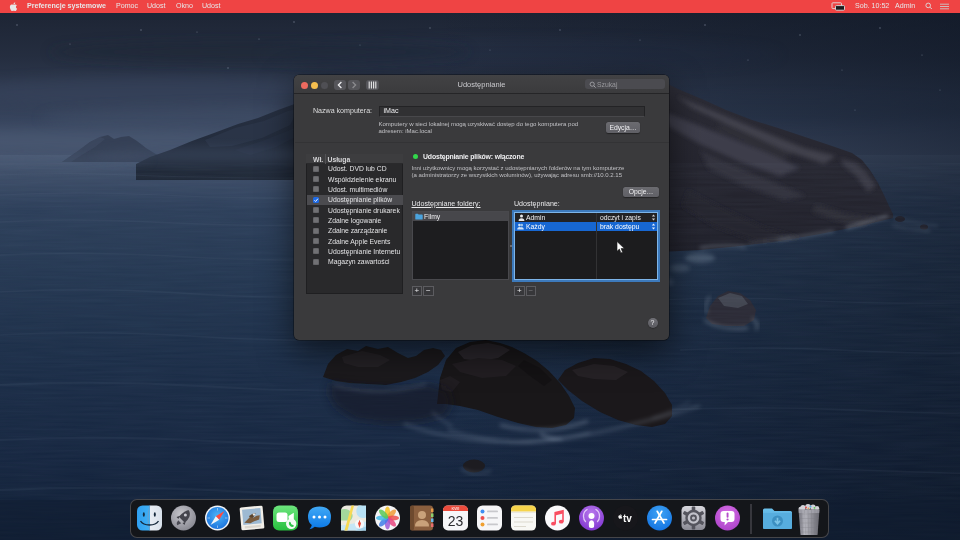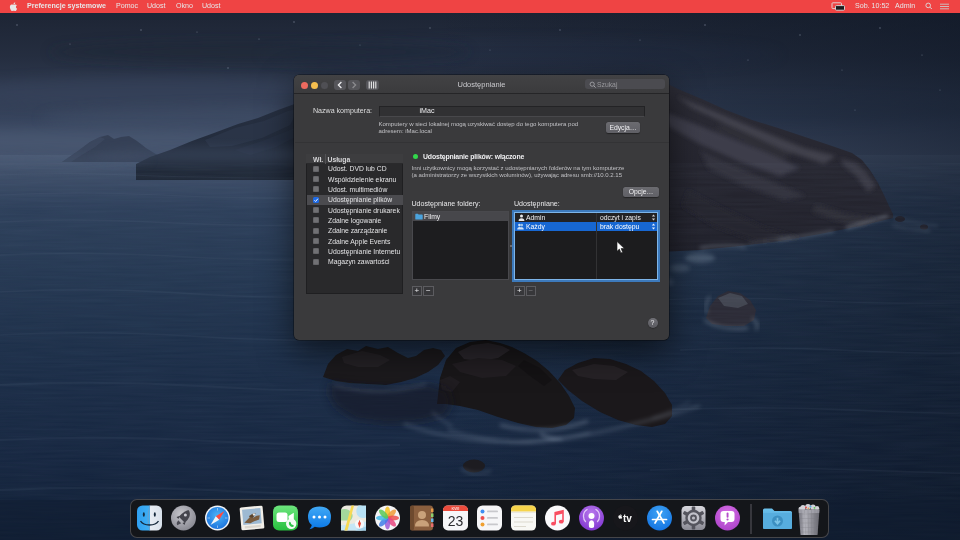--- a/index.html
+++ b/index.html
@@ -270,21 +270,21 @@
   <div id="search"></div>
   <svg class="abs" width="8" height="8" style="left:588.5px;top:80.5px;" viewBox="0 0 8 8">
     <circle cx="3.2" cy="3.2" r="2.1" fill="none" stroke="#a2a2a6" stroke-width="0.9"></circle>
     <line x1="4.8" y1="4.8" x2="6.6" y2="6.6" stroke="#a2a2a6" stroke-width="1"></line>
   </svg>
   <span class="t" style="left:597px;top:81.7px;color:#98989c;font-size:6.8px;">Szukaj</span>
 
   <span class="t" style="left:310px;top:107.6px;width:65px;text-align:center;">Nazwa komputera:</span>
   <div class="abs" style="left:378.5px;top:105.5px;width:266px;height:11.5px;background:#313133;
        border:1px solid #232325;border-bottom-color:#48484b;box-sizing:border-box;"></div>
-  <span class="t" style="left:383.5px;top:108px;color:#ececee;margin-left:36px;">iMac</span>
+  <span class="t" style="left:383.5px;top:108px;color:#ececee;">iMac</span>
   <div class="small" style="left:378.5px;top:120.8px;">Komputery w sieci lokalnej mogą uzyskiwać dostęp do tego komputera pod<br>adresem: iMac.local</div>
   <div class="btn" style="left:606px;top:121.5px;width:34px;height:11px;line-height:11px;">Edycja…</div>
   <div class="abs" style="left:294.5px;top:141.5px;width:374px;height:1px;background:#333335;"></div>
 
   <div id="svclist"></div>
   <div id="svchead"></div>
   <span class="t" style="left:313px;top:156.5px;font-size:6.8px;font-weight:bold;color:#d6d6d8;">Wł.</span>
   <span class="t" style="left:327.5px;top:156.5px;font-size:6.8px;font-weight:bold;color:#d6d6d8;">Usługa</span>
   <div class="abs" style="left:325px;top:154px;width:1px;height:9.5px;background:#525255;"></div>
   <div class="svcrow" style="top:163.5px;">
@@ -329,21 +329,21 @@
   <div class="svcrow" style="top:256.7px;">
       <span class="cb"></span>
       <span class="svctxt">Magazyn zawartości</span>
     </div>
 
   <div class="abs" style="left:412.5px;top:154px;width:5.2px;height:5.2px;border-radius:50%;background:#32d74b;"></div>
   <span class="t" style="left:423px;top:153.5px;font-size:6.9px;font-weight:bold;letter-spacing:-0.15px;color:#efeff1;">Udostępnianie plików: włączone</span>
   <div class="small" style="left:411.5px;top:164.5px;">Inni użytkownicy mogą korzystać z udostępnianych folderów na tym komputerze<br>(a administratorzy ze wszystkich woluminów), używając adresu smb://10.0.2.15</div>
   <div class="btn" style="left:623px;top:186.5px;width:36px;height:10.5px;line-height:10.5px;">Opcje…</div>
 
-  <span class="t" style="left:411.5px;top:200.7px;color:#e8e8ea;">Udostępniane foldery:</span>
+  <span class="t" style="left:411.5px;top:200.7px;color:#e8e8ea;text-decoration:underline;">Udostępniane foldery:</span>
   <span class="t" style="left:514px;top:200.7px;color:#e8e8ea;">Udostępniane:</span>
 
   <div class="panelbox" style="left:411.5px;top:210.5px;width:97px;height:69.5px;"></div>
   <div class="abs" style="left:412.5px;top:211.5px;width:95px;height:9.5px;background:#47474b;"></div>
   <svg class="abs" width="8" height="7" style="left:414.5px;top:212.7px;" viewBox="0 0 8 7">
     <path d="M0.3 1.5 Q0.3 0.8 1 0.8 L2.8 0.8 L3.6 1.6 L7 1.6 Q7.7 1.6 7.7 2.3 L7.7 5.9 Q7.7 6.6 7 6.6 L1 6.6 Q0.3 6.6 0.3 5.9 Z" fill="#4ba3dd"></path>
   </svg>
   <span class="t" style="left:424px;top:214px;font-size:6.8px;color:#f0f0f2;">Filmy</span>
 
   <div class="panelbox" style="left:514px;top:212px;width:144px;height:67.5px;background:#1c1c1e;

